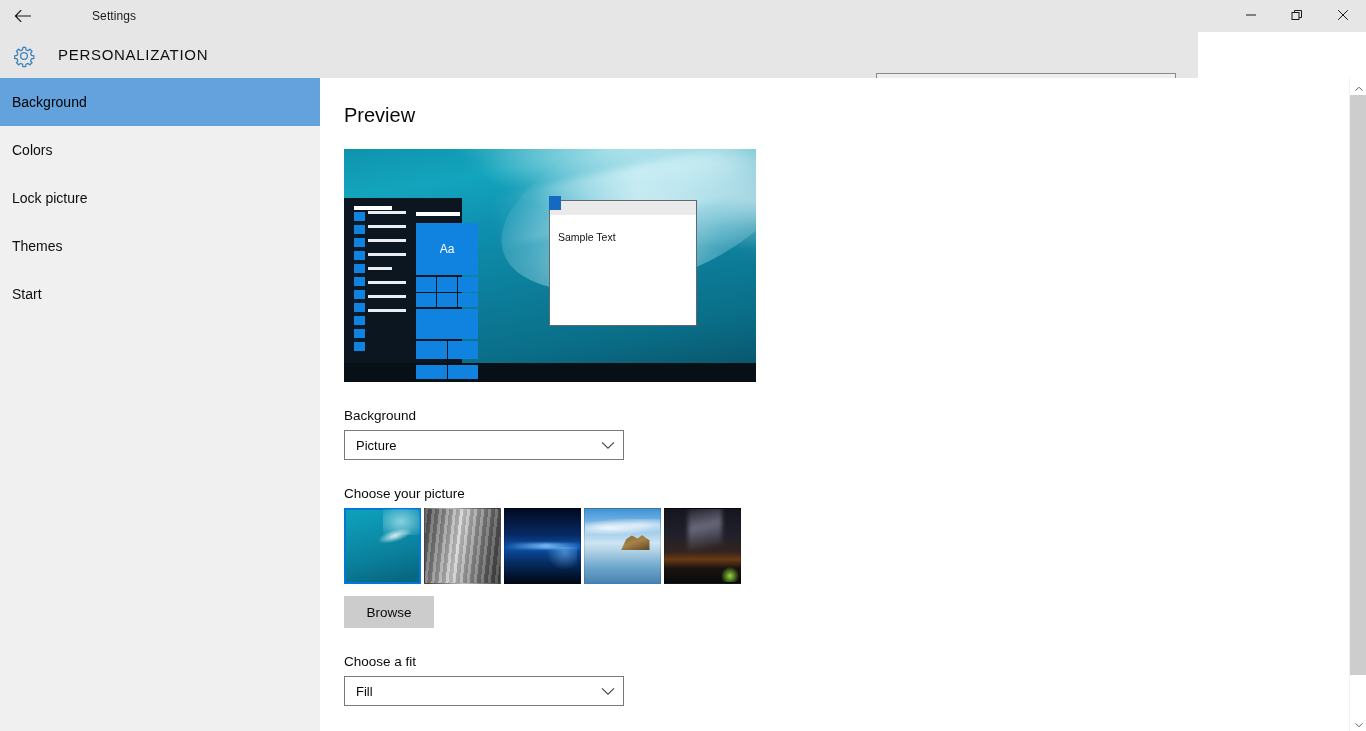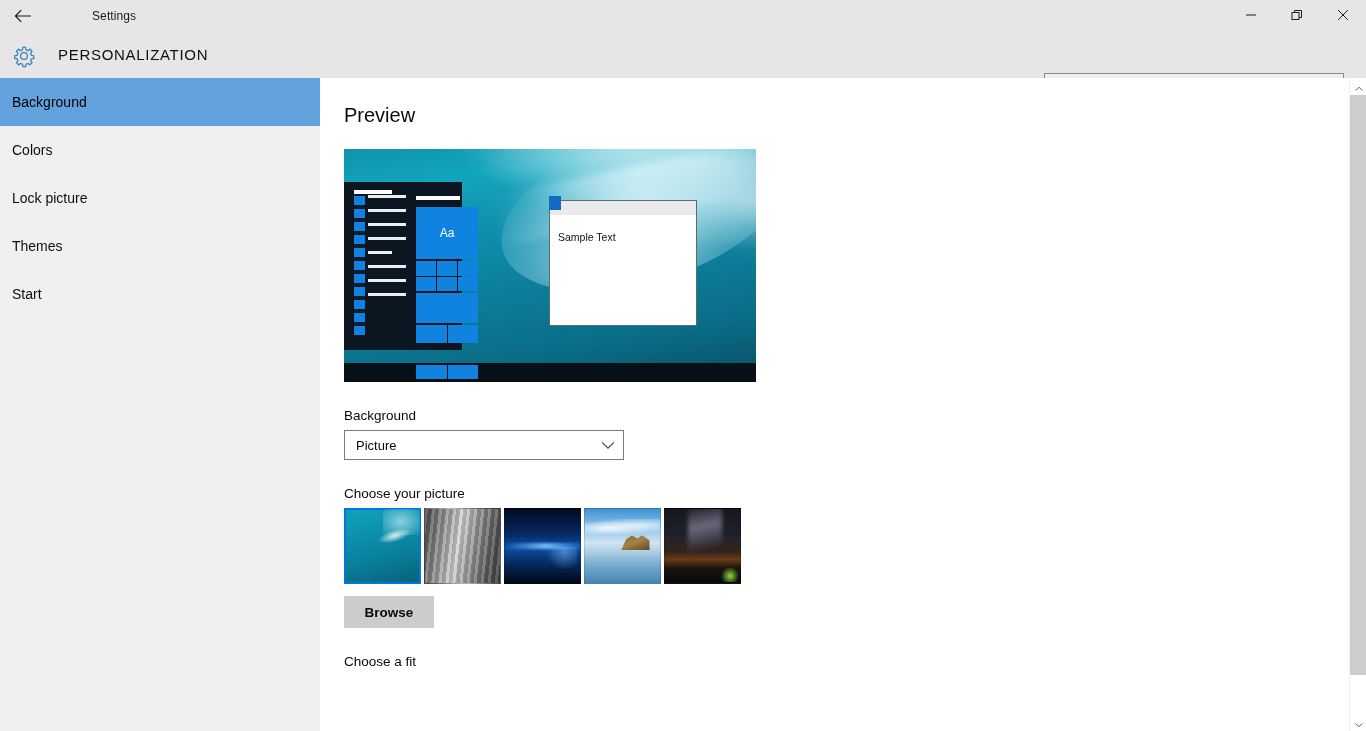--- a/index.html
+++ b/index.html
@@ -43,21 +43,21 @@
   }
   .win-btn {
     width: 46px; height: 32px;
     display: flex; align-items: center; justify-content: center;
     cursor: default;
   }
 
   
   .header {
     position: absolute; top: 32px; left: 0;
-    width: 1366px; height: 46px;
+    width: 1198px; height: 46px;
     background: #e6e6e6;
   }
   .gear-wrap {
     position: absolute; left: 10px; top: 10px;
     width: 28px; height: 28px;
   }
   .page-title {
     position: absolute; left: 58px; top: 14px;
     font-size: 15px;
     letter-spacing: .7px;
@@ -157,21 +157,21 @@
   .wave-streak {
     position: absolute; top: 20px; left: 150px;
     width: 260px; height: 52px;
     background: linear-gradient(100deg, rgba(255,255,255,0) 0%, rgba(235,252,255,.5) 55%, rgba(255,255,255,0) 100%);
     transform: rotate(-12deg);
     filter: blur(3px);
   }
 
   
   .startmenu {
-    position: absolute; left: 0; bottom: 32px;
+    position: absolute; left: 0; bottom: 16px;
     width: 118px; height: 168px;
     background: #0b1620;
   }
   .sm-rail {
     position: absolute; left: 10px; top: 14px;
     width: 11px; height: 140px;
     background: #1082e0;
   }
   .sm-rail-dark {
     position: absolute; left: 10px; top: 14px;
@@ -360,21 +360,20 @@
 
   .browse-btn {
     width: 90px; height: 32px;
     background: #cccccc;
     border: none;
     font-family: "Liberation Sans", sans-serif;
     font-size: 13.5px;
     color: #0a0a0a;
     cursor: default;
     margin-bottom: 26px;
-    font-weight: bold;
   }
 
   
   .scrollbar {
     position: absolute; top: 78px; right: 0;
     width: 17px; height: 653px;
     background: #ffffff;
     border-left: 1px solid #f2f2f2;
   }
   .sb-arrow {
@@ -550,20 +549,28 @@
         <div class="thumb t-rock"></div>
         <div class="thumb t-hero"></div>
         <div class="thumb t-beach"></div>
         <div class="thumb t-night"></div>
       </div>
 
       <button class="browse-btn">Browse</button>
 
       
       <div class="field-label">Choose a fit</div>
+      <div class="dropdown">
+        <span>Fill</span>
+        <span class="chev">
+          <svg width="14" height="9" viewBox="0 0 14 9">
+            <path d="M1 1.4 L7 7.2 L13 1.4" fill="none" stroke="#4a4a4a" stroke-width="1.2"></path>
+          </svg>
+        </span>
+      </div>
 
     </div>
   </div>
 
   <div class="scrollbar">
     <div class="sb-arrow">
       <span>
         <svg width="8" height="6" viewBox="0 0 8 6">
           <path d="M0.6 4.6 L4 1.2 L7.4 4.6" fill="none" stroke="#5e5e5e" stroke-width="1"></path>
         </svg>

